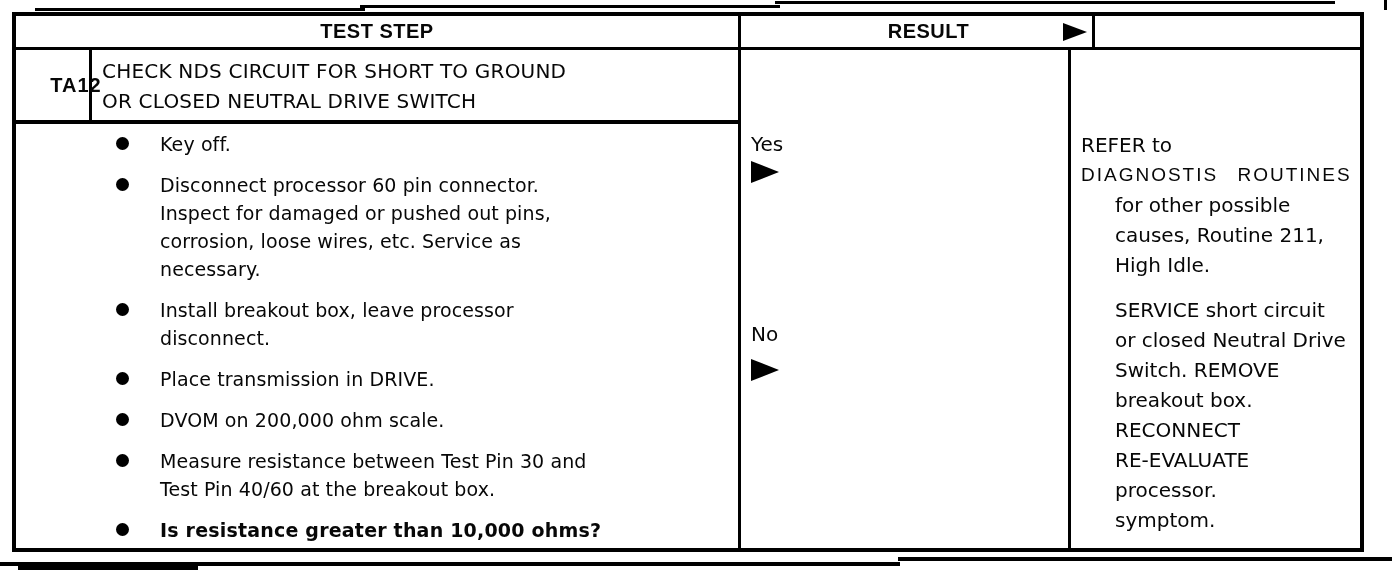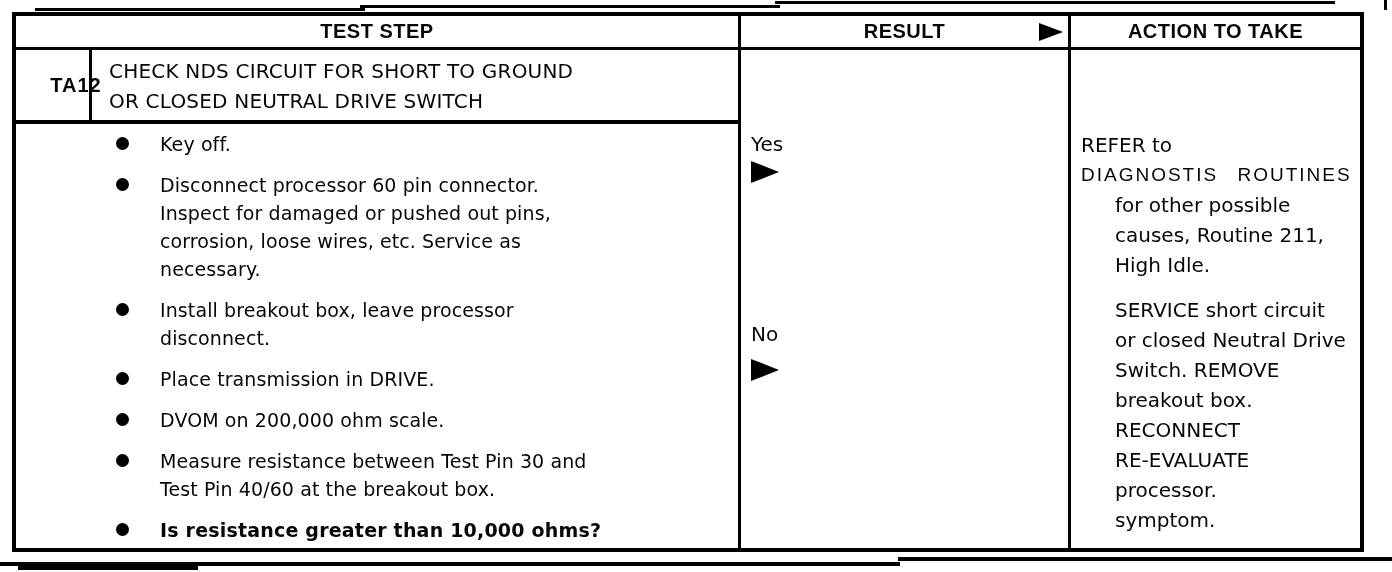--- a/index.html
+++ b/index.html
@@ -11,21 +11,21 @@
     font-family:"DejaVu Sans", sans-serif;
     overflow:hidden;
   }
   
   .artifact{position:absolute;background:#000;}
   
   .table{
     position:absolute;left:12px;top:12px;width:1352px;height:540px;
     border:4px solid #000;box-sizing:border-box;background:#fff;
   }
-  .header-row{display:flex;height:34px;border-bottom:3px solid #000;box-sizing:border-box;}
+  .header-row{display:flex;height:34px;border-bottom:3px solid #000;box-sizing:border-box;gap:24px;}
   .hcell{
     position:relative;display:flex;align-items:center;justify-content:center;
     font-weight:bold;font-size:20px;letter-spacing:0.5px;box-sizing:border-box;
     font-family:"Liberation Sans","DejaVu Sans",sans-serif;
   }
   .hcell.c1{width:725px;border-right:3px solid #000;}
   .hcell.c2{width:330px;border-right:3px solid #000;}
   .hcell.c3{flex:1;}
   .body-row{display:flex;height:498px;box-sizing:border-box;}
   .bcol{box-sizing:border-box;position:relative;}
@@ -35,21 +35,21 @@
   
   .title-row{display:flex;height:74px;border-bottom:4px solid #000;box-sizing:border-box;}
   .step-id{
     width:76px;border-right:3px solid #000;box-sizing:border-box;
     display:flex;align-items:center;justify-content:center;
     font-weight:bold;font-size:20px;letter-spacing:1px;
     font-family:"Liberation Sans","DejaVu Sans",sans-serif;
     padding-left:47px;
   }
   .step-title{
-    padding:6px 0 0 17px;font-size:20px;line-height:30px;white-space:nowrap;
+    padding:6px 0 0 10px;font-size:20px;line-height:30px;white-space:nowrap;
     letter-spacing:0.2px;
   }
   .bullets{padding:6px 0 0 100px;}
   .bullet{display:flex;margin-bottom:13px;}
   .bullet .dot{
     width:13px;height:13px;border-radius:50%;background:#000;
     margin:7px 31px 0 0;flex:none;
   }
   .bullet .bl{font-size:19px;line-height:28px;white-space:nowrap;letter-spacing:0.1px;}
   .bullet.bold .bl{font-weight:bold;letter-spacing:0.2px;}
@@ -95,23 +95,20 @@
   <div class="table">
 
     <div class="header-row">
       <div class="hcell c1">
         <span>TEST STEP</span>
       </div>
       <div class="hcell c2">
         <span>RESULT</span>
         <span class="tri small"></span>
       </div>
-      <div class="hcell c3">
-        <span>ACTION TO TAKE</span>
-      </div>
     </div>
 
     <div class="body-row">
 
       <div class="bcol c1">
         <div class="title-row">
           <div class="step-id">TA12</div>
           <div class="step-title">
             <div>CHECK NDS CIRCUIT FOR SHORT TO GROUND</div>
             <div>OR CLOSED NEUTRAL DRIVE SWITCH</div>

